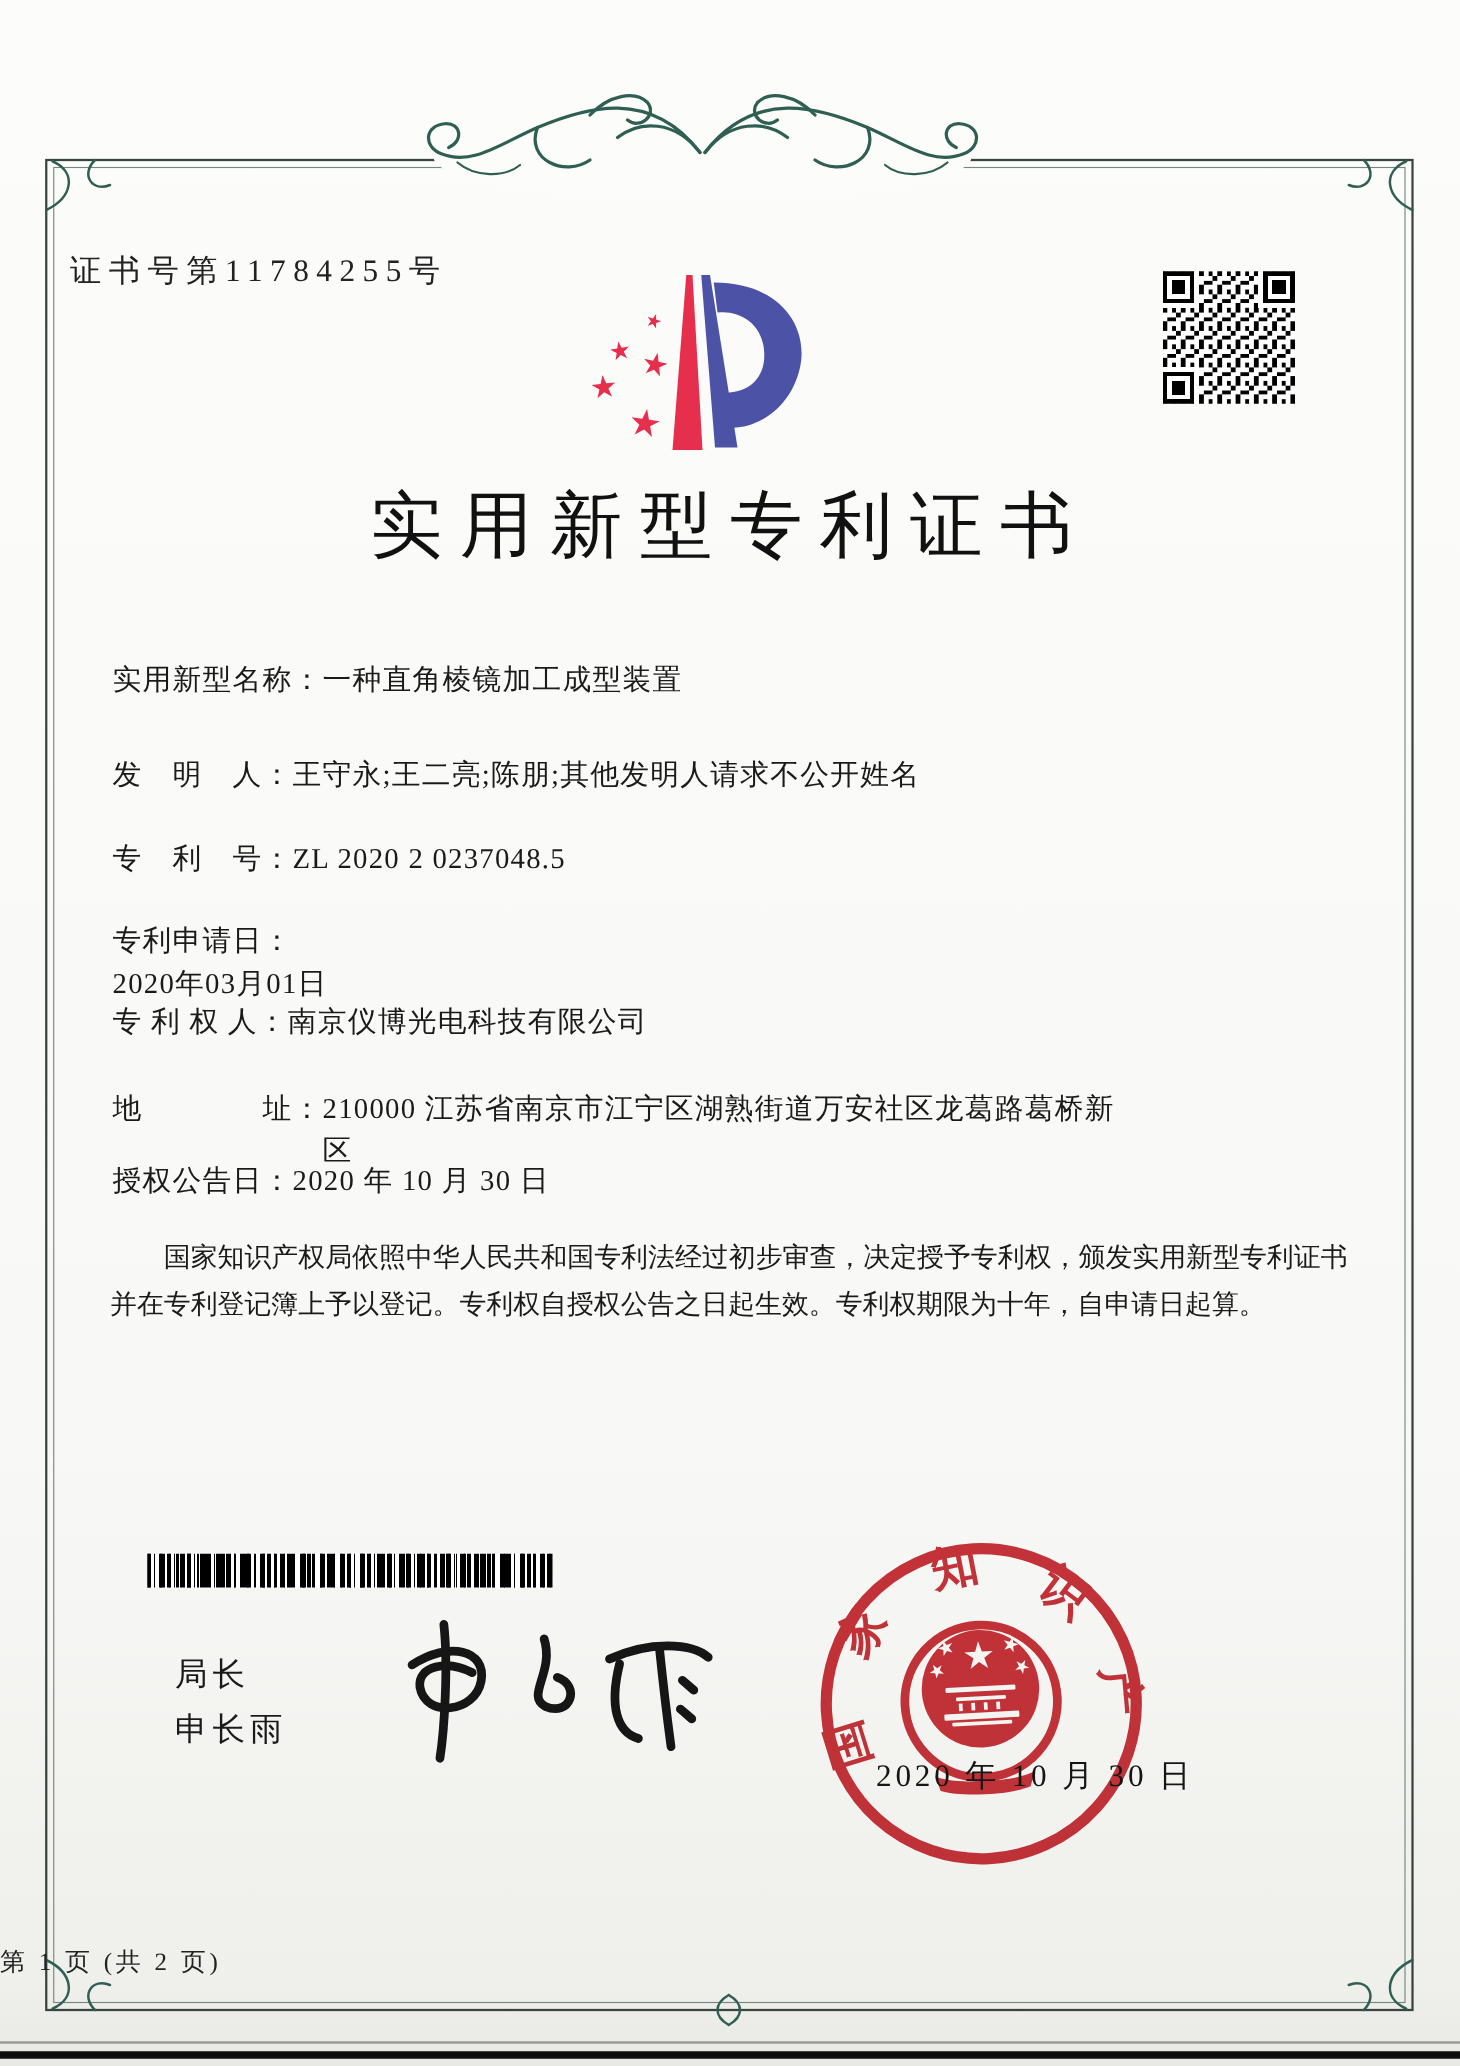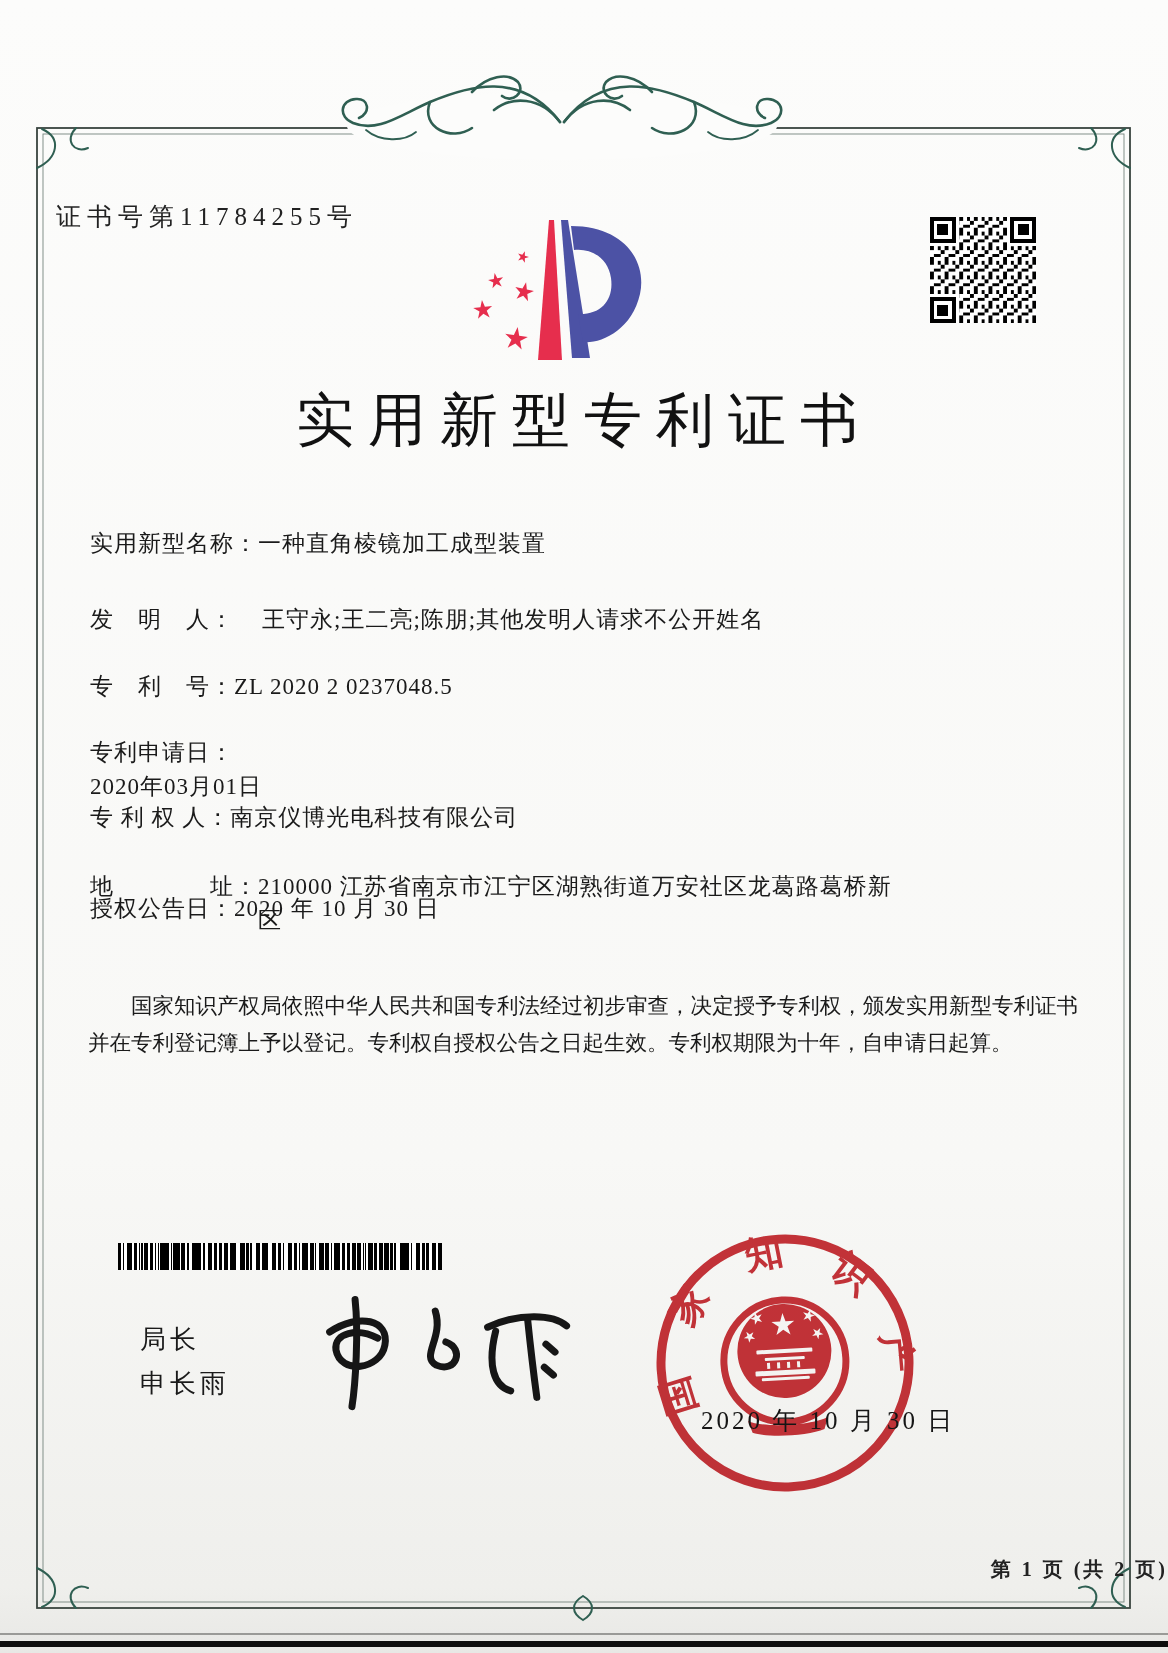--- a/index.html
+++ b/index.html
@@ -11,46 +11,46 @@
   .abs{position:absolute;}
   
   .cert-no{left:56px;top:200px;font-size:25px;letter-spacing:6px;color:#222;}
   
   .title{left:0;top:382px;width:100%;text-align:center;font-size:58px;font-weight:400;
          letter-spacing:14px;color:#111;}
   .frow{position:absolute;left:90px;display:flex;align-items:flex-start;font-size:23px;line-height:34px;}
   .frow .lab{white-space:pre;letter-spacing:1px;}
   .frow .val{letter-spacing:1px;}
   .r-name{top:527px;}
-  .r-inv{top:603px;gap:28px;}
+  .r-inv{top:603px;}
   .r-pat{top:670px;}
   .r-app{top:736px;flex-direction:column;}
   .r-own{top:801px;}
   .r-addr{top:870px;}
   .r-addr .val{max-width:640px;}
-  .r-grant{top:892px;justify-content:center;}
+  .r-grant{top:928px;justify-content:center;}
   .grant2{margin-left:104px;display:flex;}
   
   .paras{left:88px;top:988px;width:990px;font-size:21.5px;line-height:37px;text-align:justify;}
   .paras p{margin:0;text-indent:2em;}
   
   .barcode{left:118px;top:1243px;width:324px;height:27px;
     background-image:
       repeating-linear-gradient(90deg,#000 0 2px,transparent 2px 9px,#000 9px 12px,transparent 12px 17px,#000 17px 18px,transparent 18px 23px),
       repeating-linear-gradient(90deg,#000 0 3px,#fff 3px 5px,#000 5px 6px,#fff 6px 10px,#000 10px 14px,#fff 14px 16px);
   }
   
   .sig-title{left:140px;top:1322px;font-size:26px;letter-spacing:4px;font-family:Liberation Serif, serif;}
   .sig-name{left:140px;top:1366px;font-size:26px;letter-spacing:4px;font-family:"Liberation Sans","DejaVu Sans",sans-serif;}
   .signature{left:288px;top:1286px;}
   
   .seal{left:645px;top:1223px;mix-blend-mode:multiply;opacity:.93;transform:rotate(-3deg);}
   .seal-date{left:672px;top:1404px;width:312px;text-align:center;font-size:25px;letter-spacing:3px;color:#151515;z-index:6;}
   
-  .footer{left:0;top:1556px;width:100%;text-align:right;font-size:20px;letter-spacing:3px;color:#222;font-weight:bold;}
+  .footer{left:0;top:1556px;width:100%;text-align:left;font-size:20px;letter-spacing:3px;color:#222;}
   .scanline-thin{left:0;top:1633px;width:100%;height:2px;background:#9a9a97;}
   .scanline{left:0;top:1641px;width:100%;height:6px;background:#0d0d0d;}
   svg{display:block;}
 </style>
 </head>
 <body>
 
 <svg class="abs" style="left:0;top:0" width="1168" height="1653" viewBox="0 0 1168 1653" aria-hidden="true">
   <rect x="37" y="128" width="1093" height="1480" fill="none" stroke="#39443f" stroke-width="1.8"></rect>
   <rect x="43" y="134" width="1081" height="1468" fill="none" stroke="#76857e" stroke-width="0.9"></rect>

